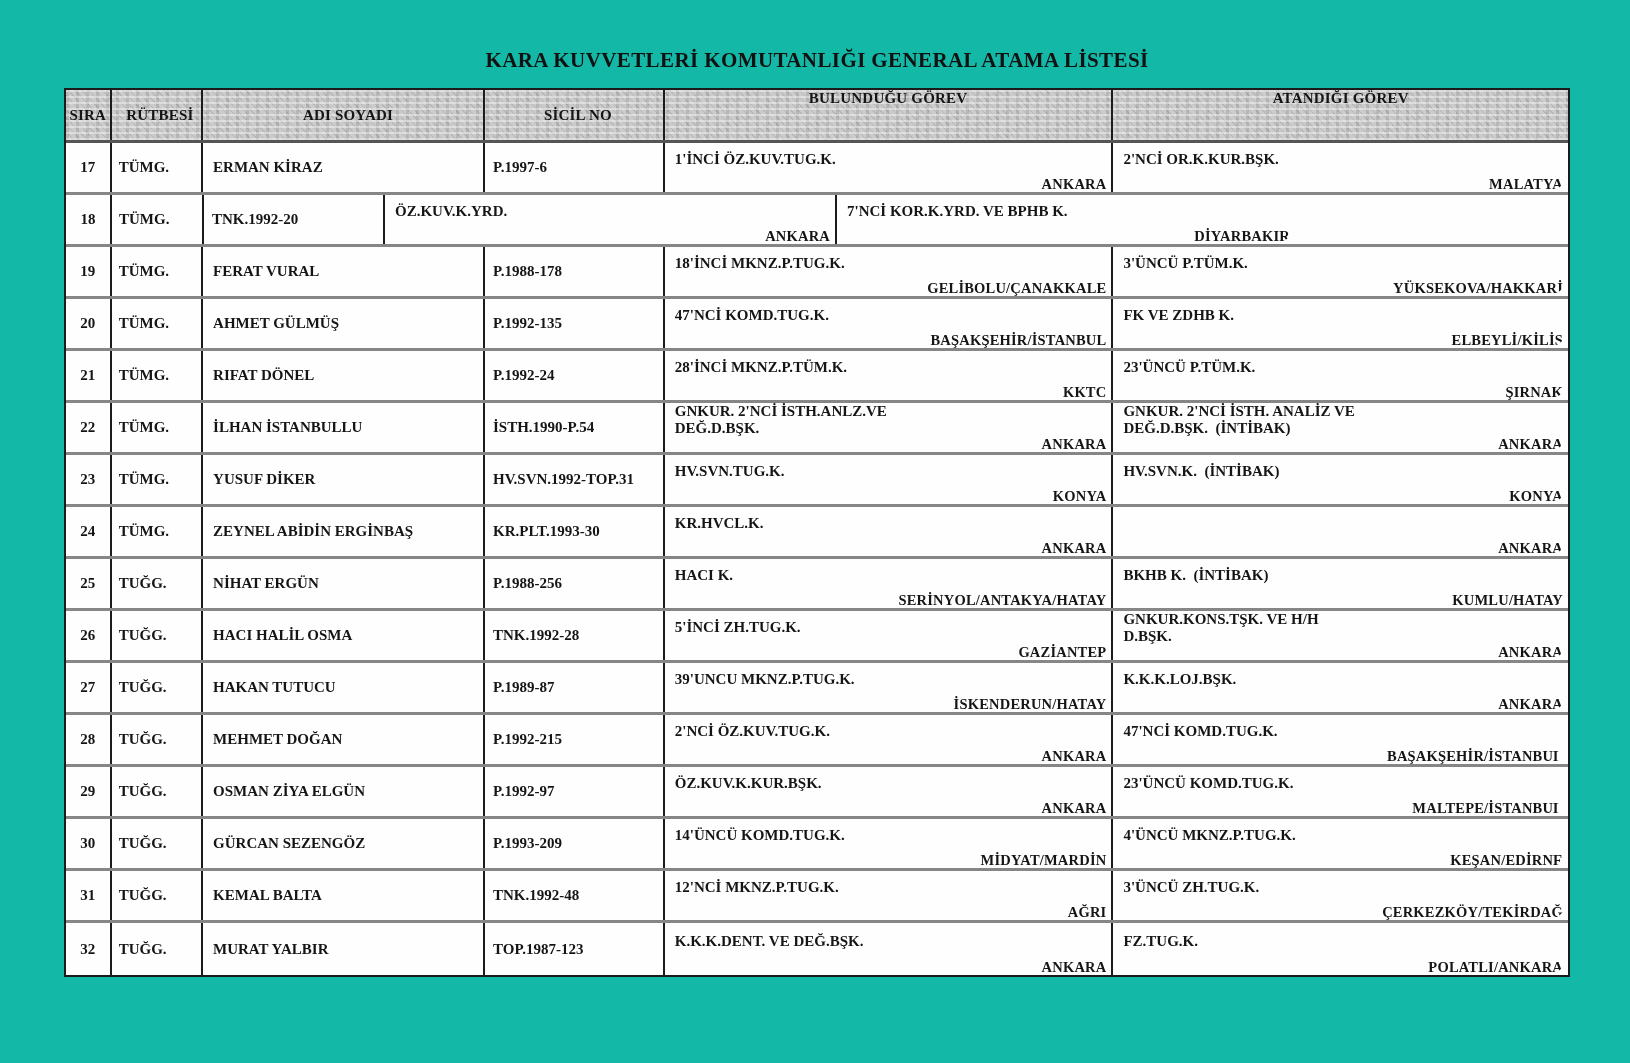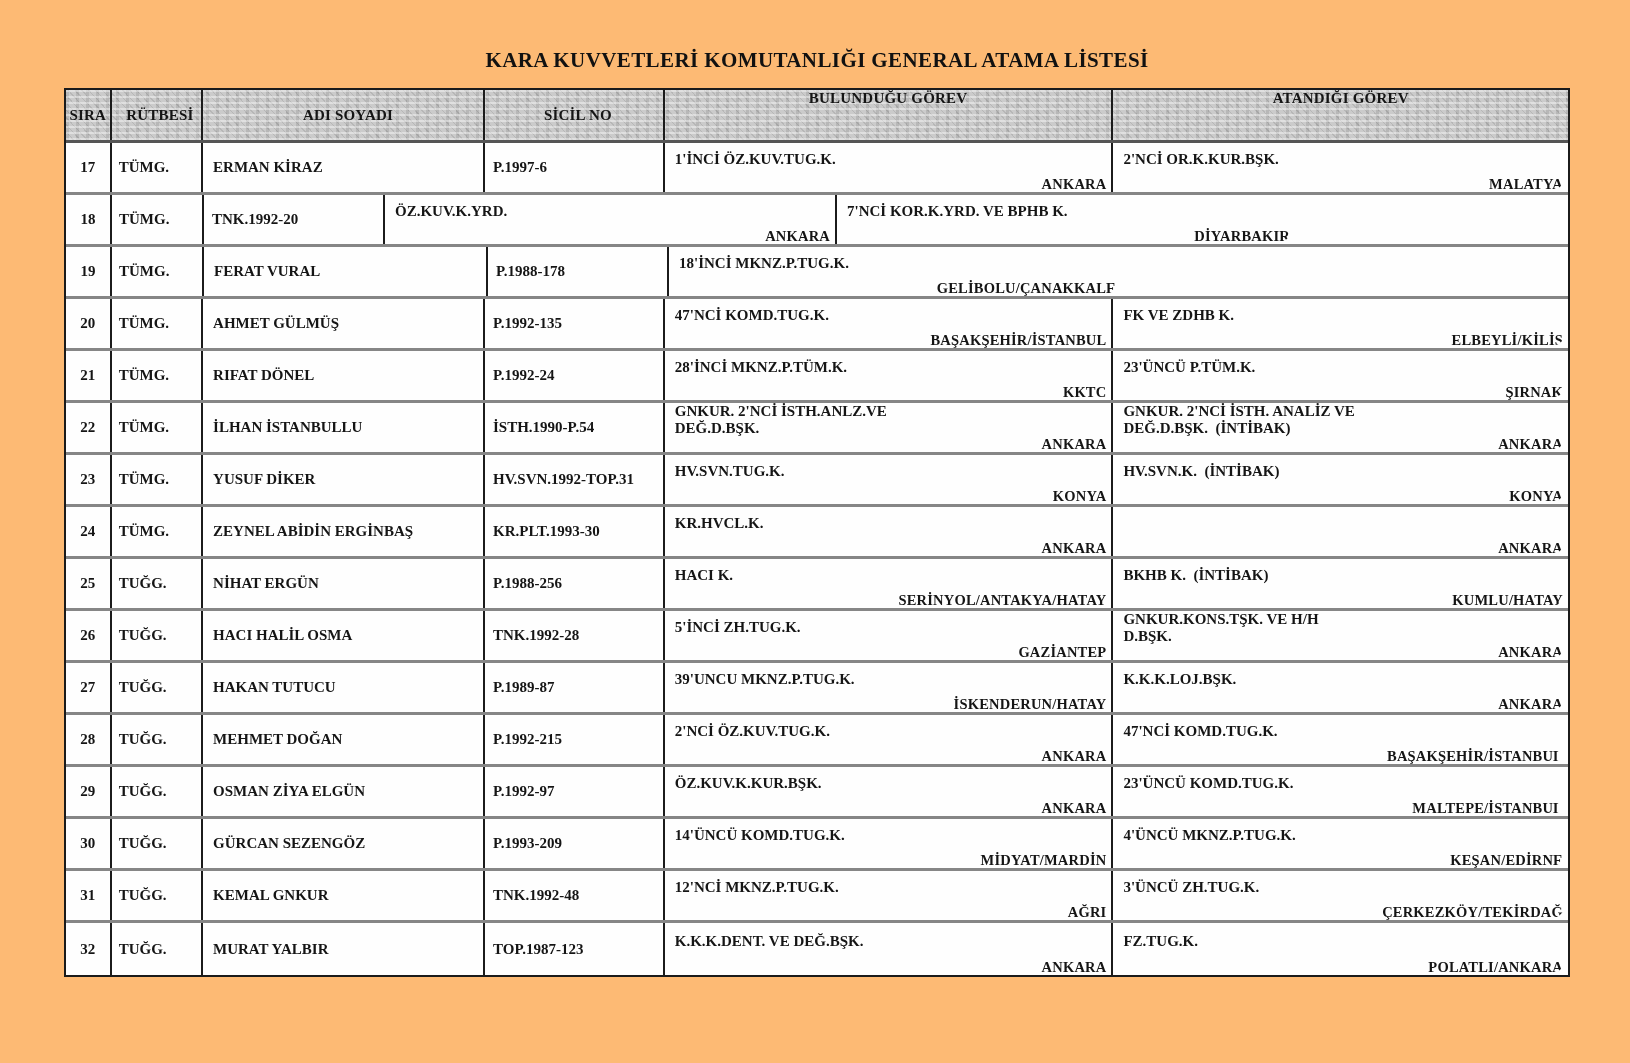--- a/index.html
+++ b/index.html
@@ -3,21 +3,21 @@
 <meta charset="utf-8">
 <style>
   html,body{margin:0;padding:0;}
   body{
     width:1630px;height:1063px;
     background:#ffffff;
     font-family:"Liberation Serif","DejaVu Serif",serif;
     color:#151515;
     -webkit-font-smoothing:antialiased;
   }
-  .page{position:relative;width:1630px;height:1063px;background:#fdba74;overflow:hidden;}
+  .page{position:relative;width:1630px;height:1063px;background:#14b8a6;overflow:hidden;}
 
   .doc-title{
     position:absolute;top:48px;left:64px;width:1506px;
     text-align:center;font-size:21px;font-weight:700;letter-spacing:.4px;
     color:#111;
   }
 
   .table{
     position:absolute;top:88px;left:64px;width:1506px;
     border:2px solid #1b1b1b;
@@ -127,20 +127,24 @@
 
   <div class="tr">
     <div class="td c-sira">19</div>
     <div class="td c-rutbe">TÜMG.</div>
     <div class="td c-ad">FERAT VURAL</div>
     <div class="td c-sicil">P.1988-178</div>
     <div class="td c-gorev">
       <div class="duty">18'İNCİ MKNZ.P.TUG.K.</div>
       <div class="loc">GELİBOLU/ÇANAKKALE</div>
     </div>
+    <div class="td c-gorev2">
+      <div class="duty">3'ÜNCÜ P.TÜM.K.</div>
+      <div class="loc">YÜKSEKOVA/HAKKARİ</div>
+    </div>
   </div>
 
   <div class="tr">
     <div class="td c-sira">20</div>
     <div class="td c-rutbe">TÜMG.</div>
     <div class="td c-ad">AHMET GÜLMÜŞ</div>
     <div class="td c-sicil">P.1992-135</div>
     <div class="td c-gorev">
       <div class="duty">47'NCİ KOMD.TUG.K.</div>
       <div class="loc">BAŞAKŞEHİR/İSTANBUL</div>
@@ -299,21 +303,21 @@
     </div>
     <div class="td c-gorev2">
       <div class="duty">4'ÜNCÜ MKNZ.P.TUG.K.</div>
       <div class="loc">KEŞAN/EDİRNE</div>
     </div>
   </div>
 
   <div class="tr">
     <div class="td c-sira">31</div>
     <div class="td c-rutbe">TUĞG.</div>
-    <div class="td c-ad">KEMAL GNKUR</div>
+    <div class="td c-ad">KEMAL BALTA</div>
     <div class="td c-sicil">TNK.1992-48</div>
     <div class="td c-gorev">
       <div class="duty">12'NCİ MKNZ.P.TUG.K.</div>
       <div class="loc">AĞRI</div>
     </div>
     <div class="td c-gorev2">
       <div class="duty">3'ÜNCÜ ZH.TUG.K.</div>
       <div class="loc">ÇERKEZKÖY/TEKİRDAĞ</div>
     </div>
   </div>

